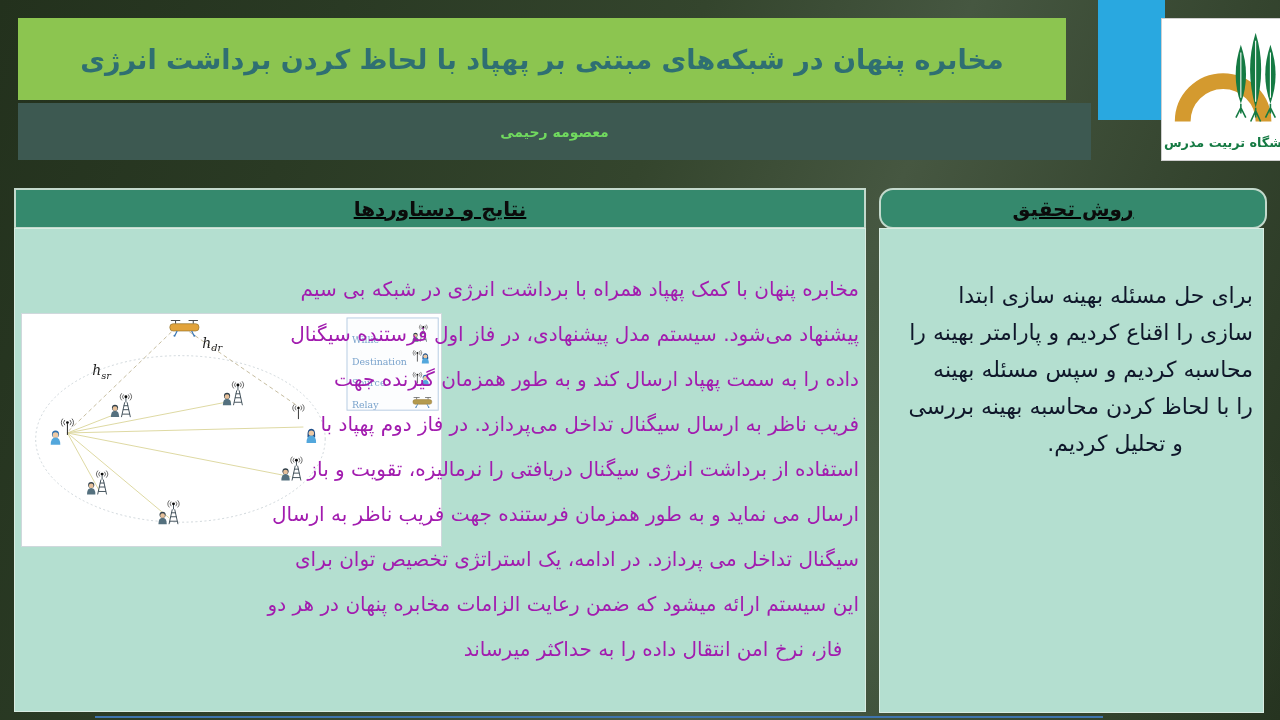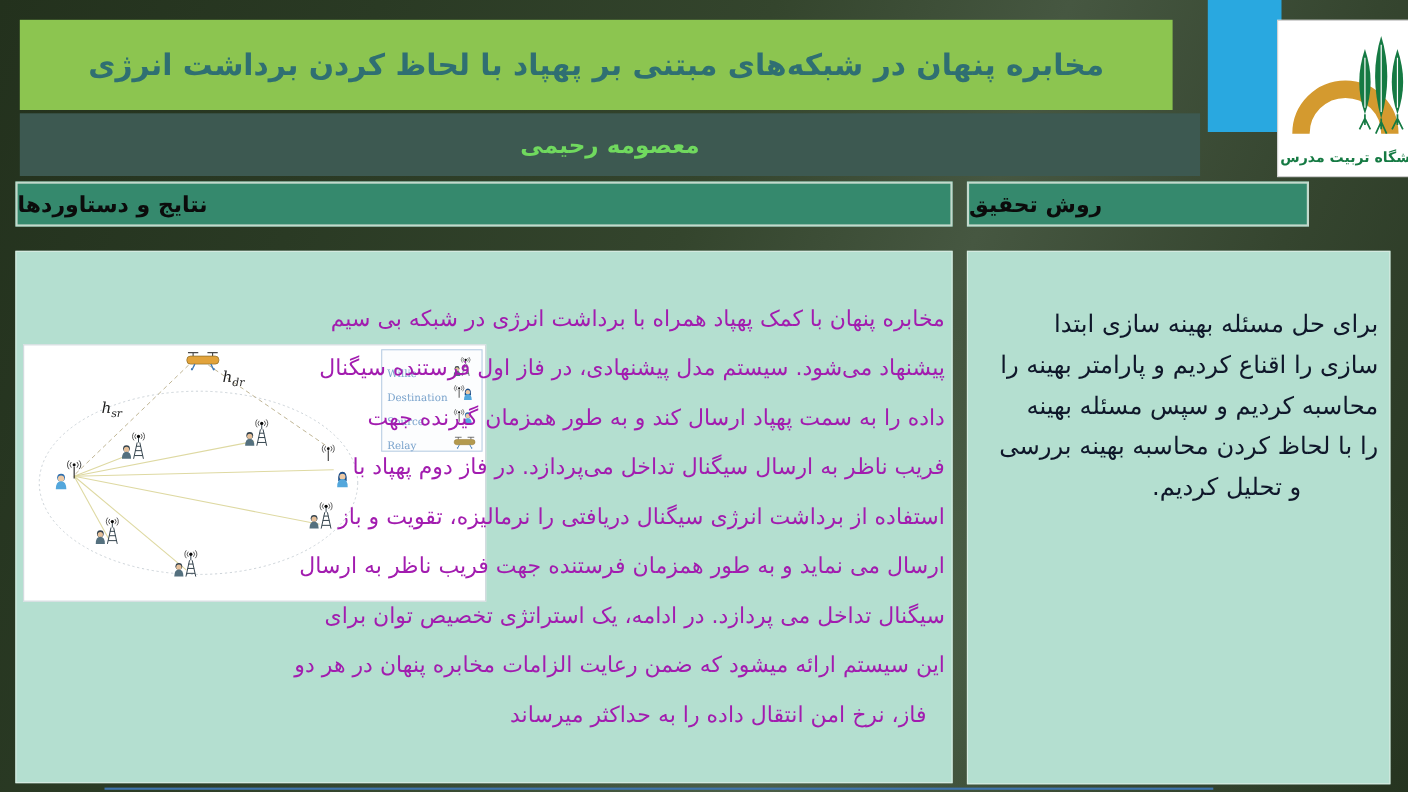--- a/index.html
+++ b/index.html
@@ -15,36 +15,36 @@
     position:absolute;left:18px;top:18px;width:1048px;height:82px;
     background:#8cc550;display:flex;align-items:center;justify-content:center;
   }
   .title-bar .t{
     color:#2f6f72;font-size:27px;font-weight:bold;direction:rtl;white-space:nowrap;
   }
   .author-bar{
     position:absolute;left:18px;top:103px;width:1073px;height:57px;
     background:#3d5951;display:flex;align-items:center;justify-content:center;
   }
-  .author-bar .a{color:#70d95e;font-size:21px;font-weight:bold;direction:rtl;}
+  .author-bar .a{color:#70d95e;font-size:14px;font-weight:bold;direction:rtl;}
   
   .blue-rect{position:absolute;left:1098px;top:0;width:67px;height:120px;background:#29a8e0;}
   .logo-box{
     position:absolute;left:1113px;top:18px;width:140px;height:143px;background:#ffffff;
     border:1px solid #cfcfcf;box-sizing:border-box;margin-left:48px;
   }
   
   .sec-header{
-    position:absolute;top:165px;height:41px;background:#35896d;
+    position:absolute;top:188px;height:41px;background:#35896d;
     border:2px solid #c3d9cc;box-sizing:border-box;
-    display:flex;align-items:center;justify-content:flex-start;
+    display:flex;align-items:center;justify-content:center;text-decoration:underline;
   }
   .sec-header .h{color:#0b0b0b;font-size:20px;font-weight:bold;direction:rtl;white-space:nowrap;}
   #results-header{left:14px;width:852px;}
-  #method-header{left:879px;width:311px;}
+  #method-header{left:879px;width:388px;border-radius:14px;}
   
   .content-box{
     position:absolute;top:228px;background:#b4dfd0;border:1px solid #d8ece2;box-sizing:border-box;
   }
   #results-box{left:14px;width:852px;height:484px;}
   #method-box{left:879px;width:385px;height:485px;}
   
   .figure{
     position:absolute;left:6px;top:84px;width:421px;height:234px;background:#ffffff;
     border:1px solid #cfd8dc;box-sizing:border-box;

